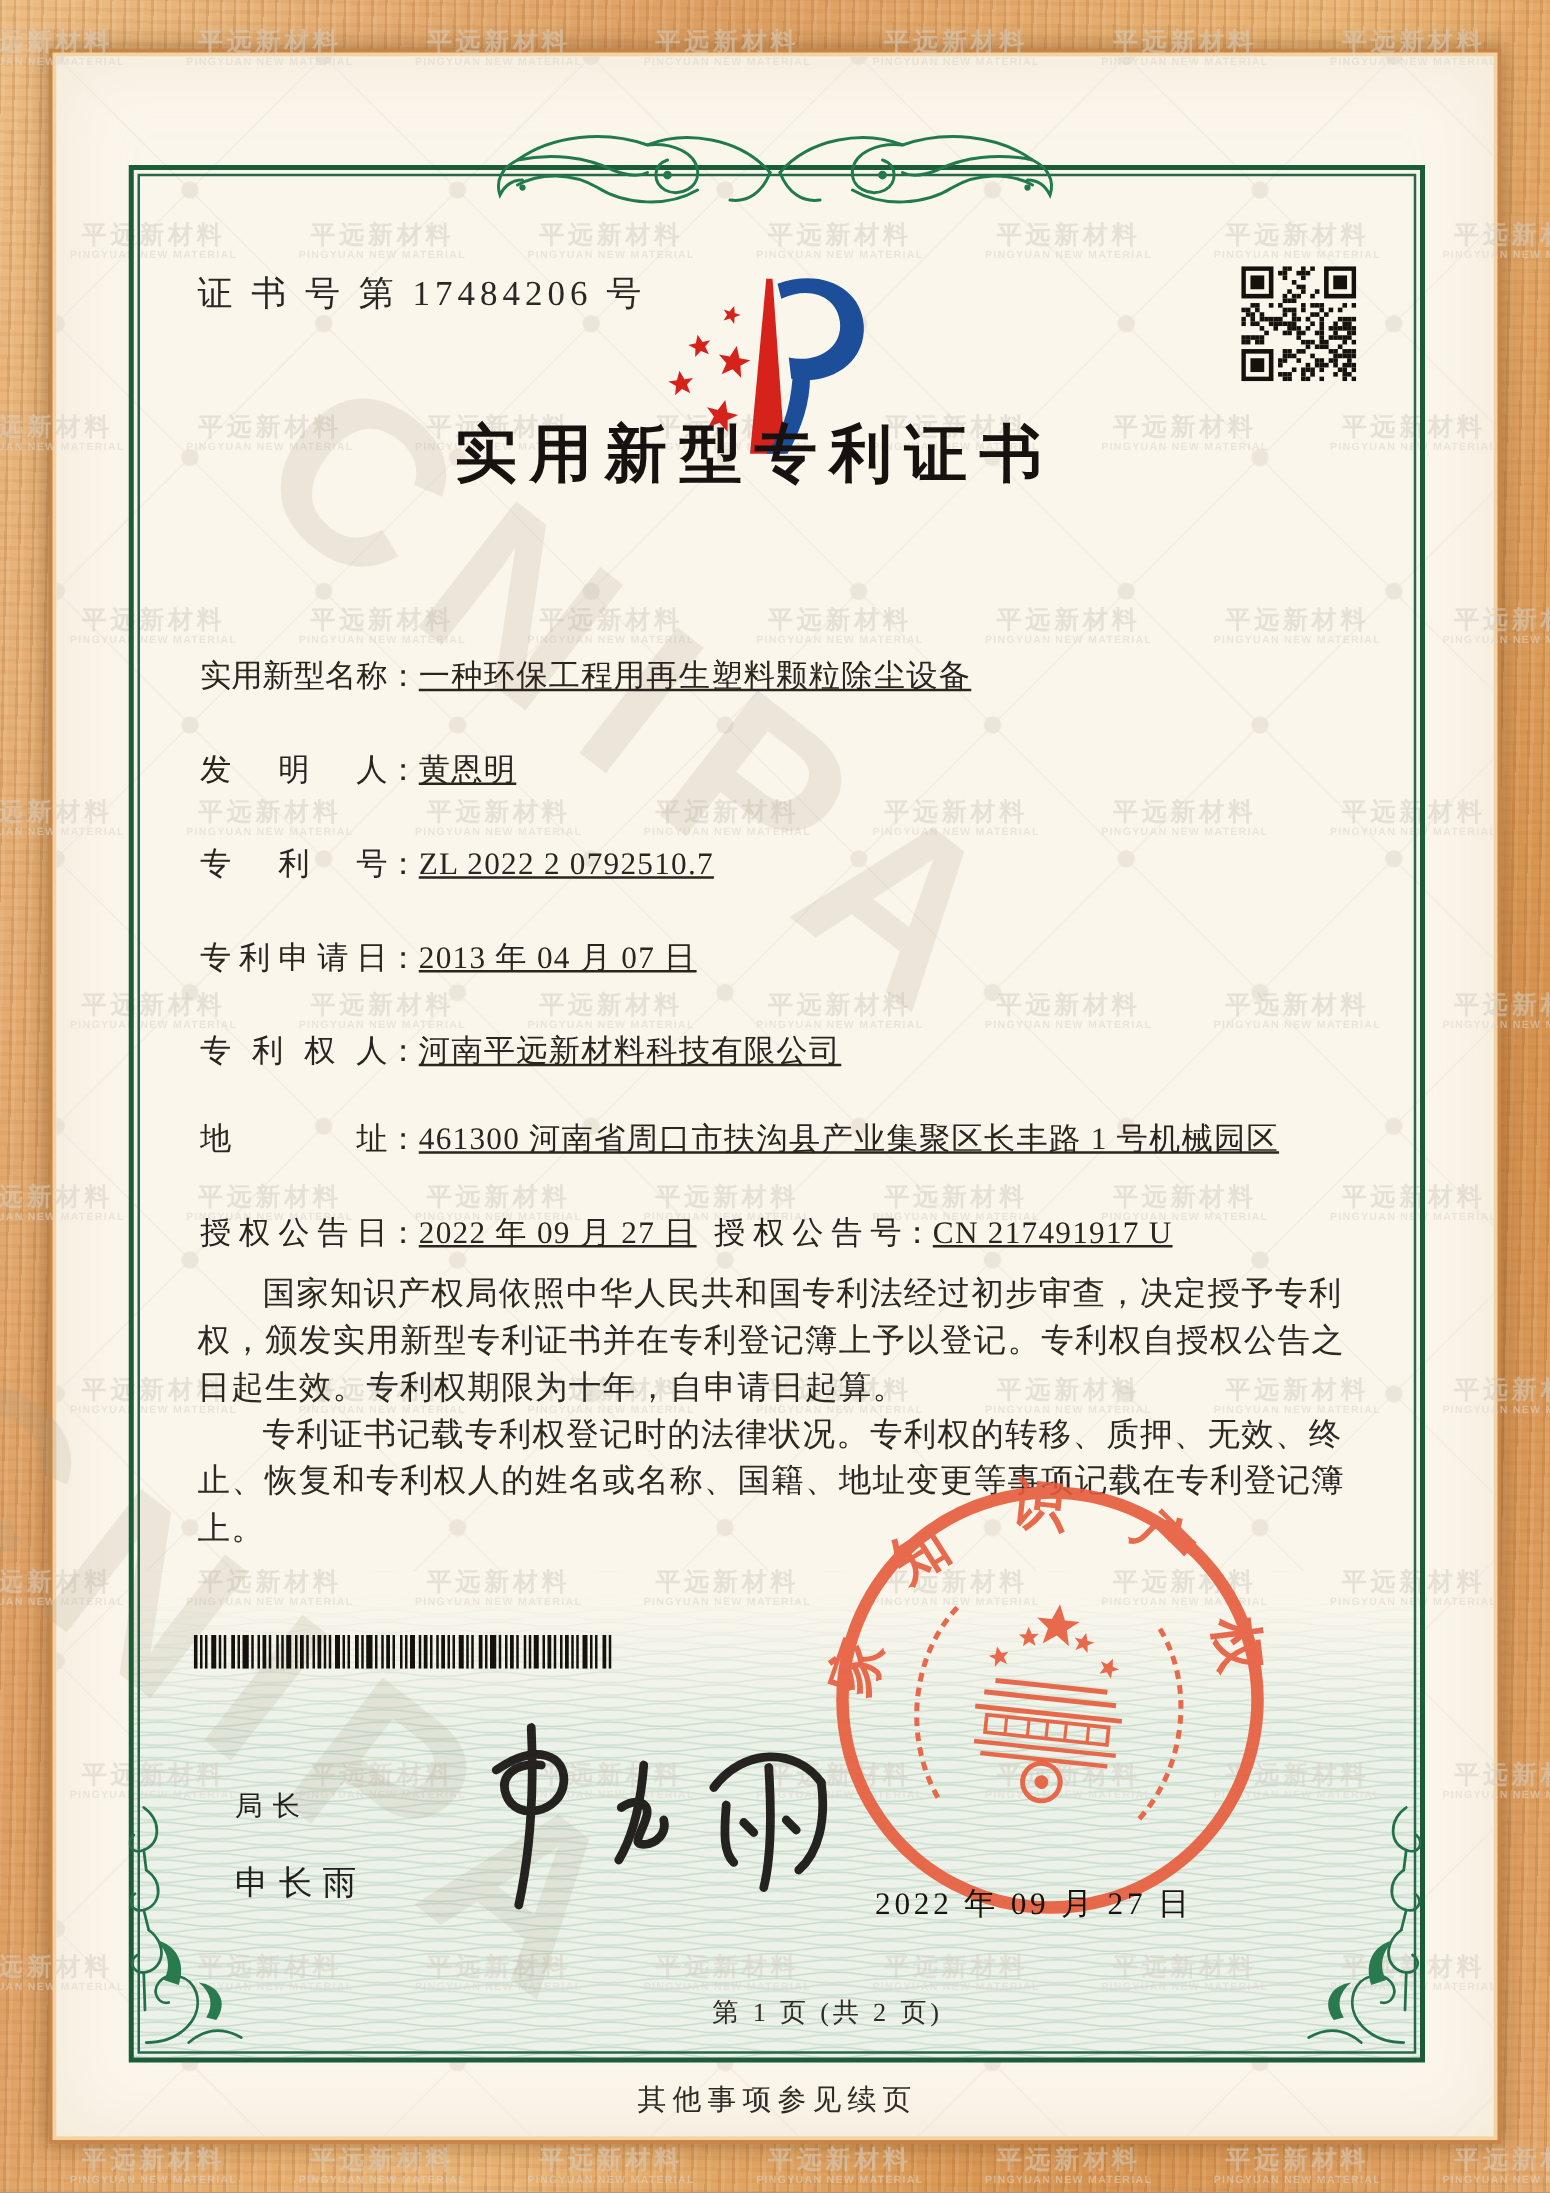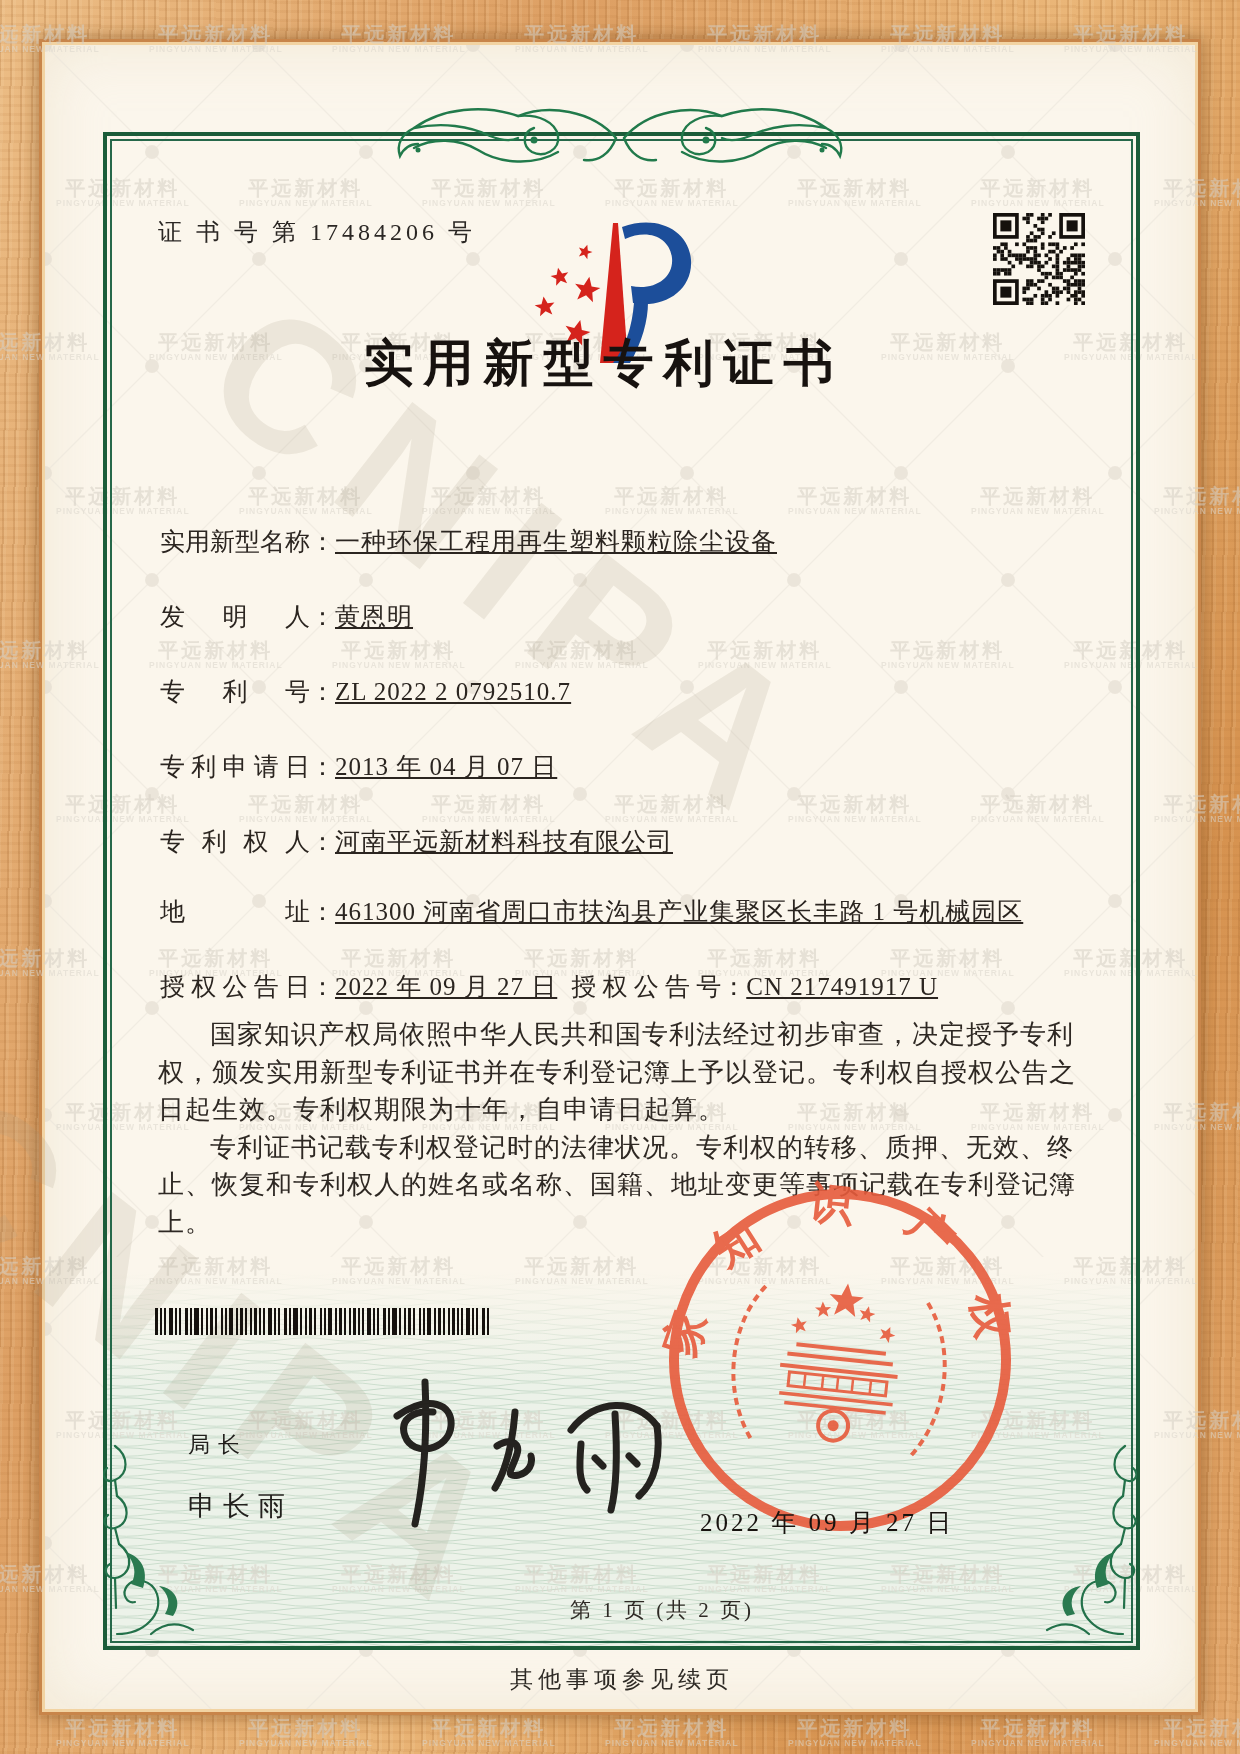--- a/index.html
+++ b/index.html
@@ -28,21 +28,21 @@
   .wm-en{display:block;font-size:8.5px;letter-spacing:1px;color:#dcd7cd;font-weight:700;
     font-family:"Liberation Sans","DejaVu Sans",sans-serif;}
   .cnipa{position:absolute;z-index:3;font-family:"Liberation Sans","DejaVu Sans",sans-serif;
     font-weight:700;font-size:185px;letter-spacing:30px;color:rgba(168,153,132,.17);
     transform:rotate(38deg);transform-origin:left top;pointer-events:none;white-space:nowrap;}
   .gborder{position:absolute;left:103px;top:132px;width:1037px;height:1518px;z-index:4;
     box-sizing:border-box;border:4px solid #1b5c39;pointer-events:none;}
   .gborder::after{content:"";position:absolute;inset:3px;border:2px solid #26684a;}
   .ornament{position:absolute;z-index:5;pointer-events:none;}
   .content{position:absolute;z-index:6;}
-  #cert-no{left:158px;top:216px;font-size:24px;letter-spacing:4px;color:#2b2724;text-align:center;}
+  #cert-no{left:158px;top:216px;font-size:28px;letter-spacing:4px;color:#2b2724;text-align:center;}
   #title{left:104px;top:330px;width:999px;text-align:center;font-size:50px;font-weight:700;
     letter-spacing:10px;color:#17120f;}
   .row{left:160px;width:940px;font-size:25px;color:#2b2520;display:flex;align-items:center;line-height:38px;}
   .f-label{width:150px;flex:0 0 150px;text-align:justify;text-align-last:justify;}
   .f-colon{flex:0 0 auto;}
   .f-value{flex:1 1 auto;letter-spacing:1px;text-decoration:underline;}
   .group2{display:flex;margin-left:14px;}
   .group2 .f-label{width:150px;flex:0 0 150px;}
   .paras{left:158px;top:1016px;width:930px;font-size:26px;line-height:37.5px;color:#2e2823;letter-spacing:1px;}
   .paras p{margin:0;text-indent:2em;}

